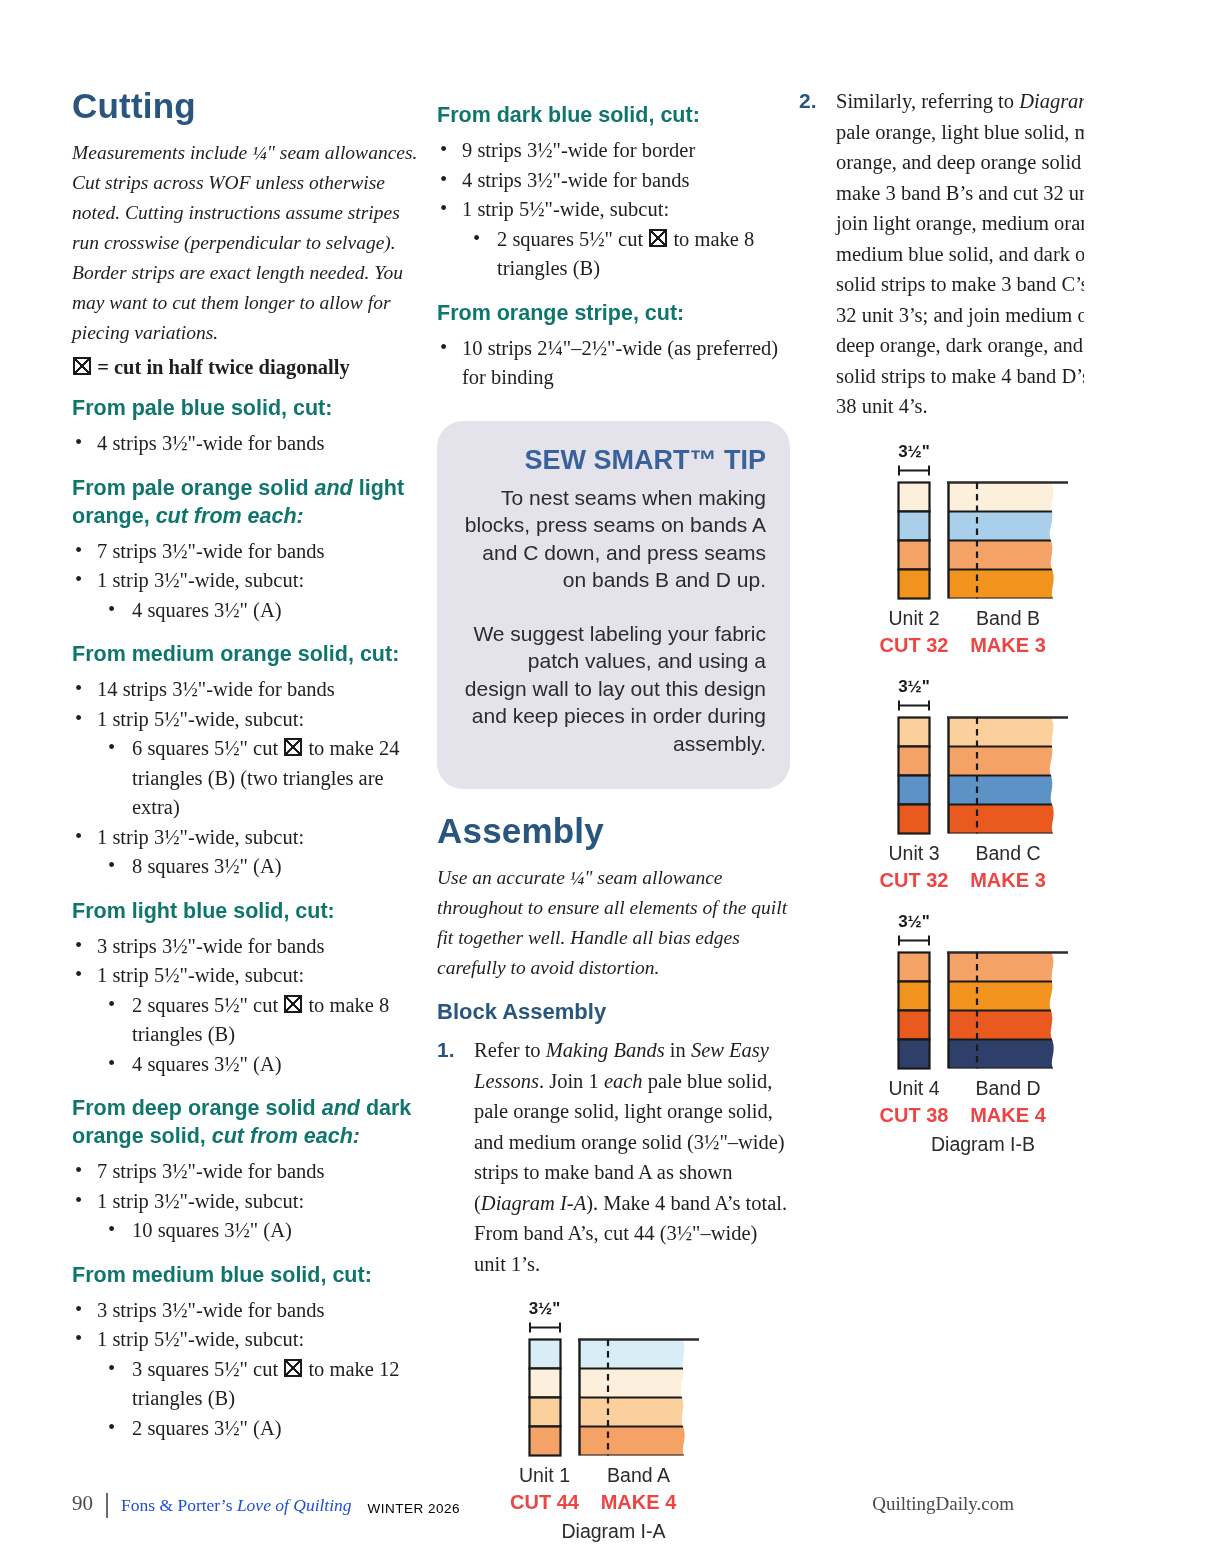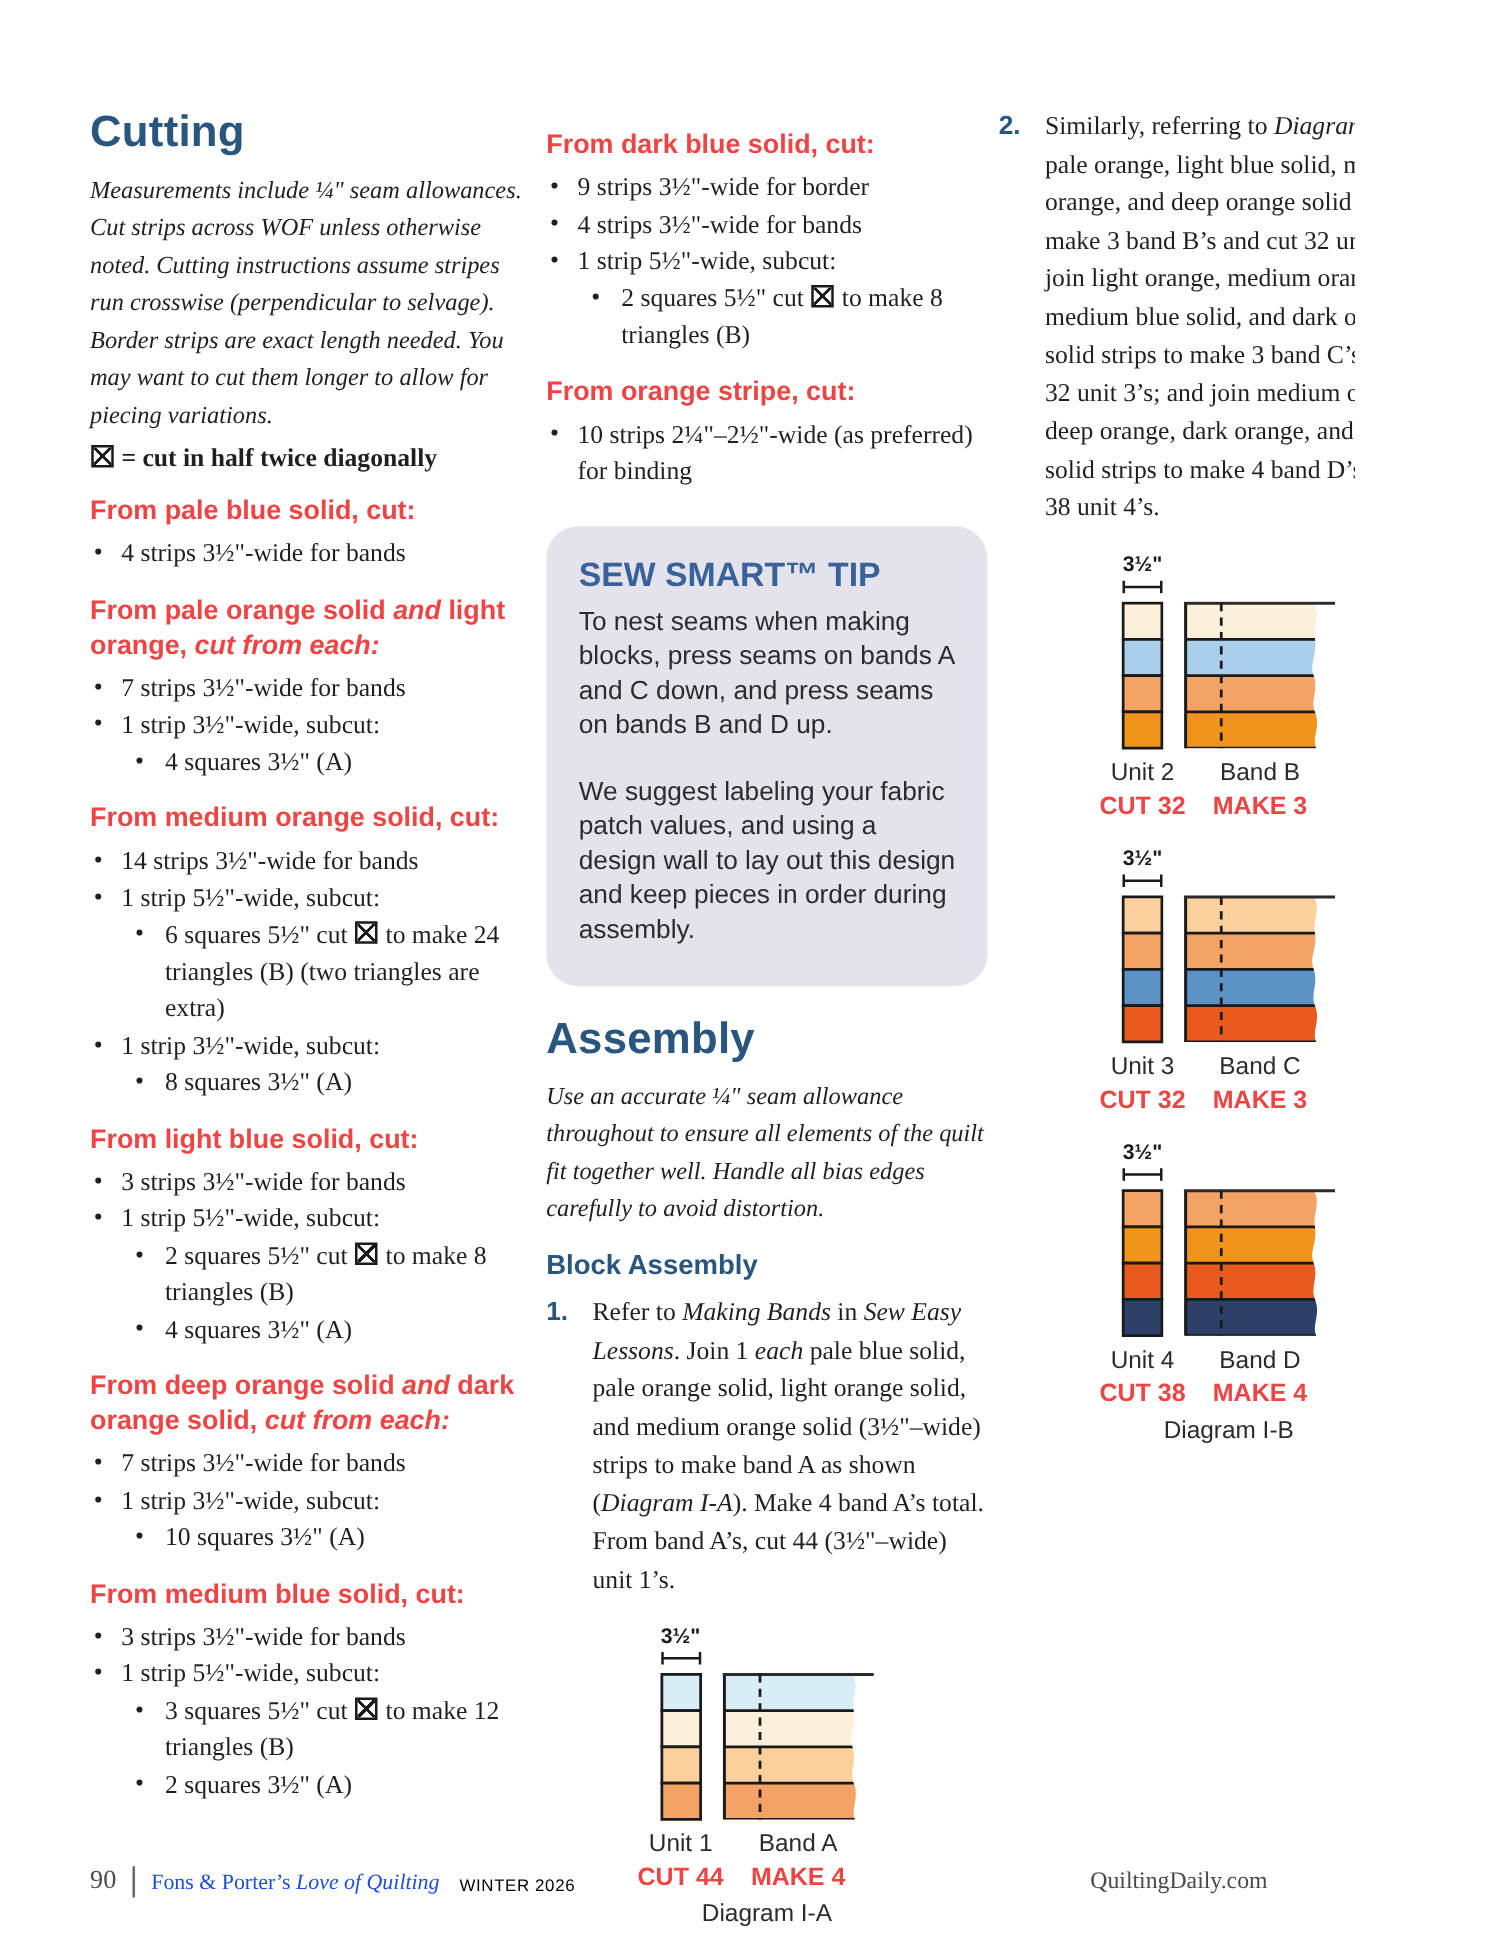--- a/index.html
+++ b/index.html
@@ -9,36 +9,36 @@
   .col1{left:72px;width:350px;}
   .col2{left:437px;width:353px;}
   .col3{left:799px;width:368px;}
 
   .big-title{font-family:"Liberation Sans",sans-serif;font-weight:bold;
              font-size:35px;color:#29567f;margin:0 0 12px 0;letter-spacing:.2px;}
   .intro{font-style:italic;font-size:19.5px;line-height:30px;margin:0 0 8px 0;}
   .legend{font-weight:bold;font-size:20.5px;margin:6px 0 6px 0;}
 
   .sec-h{font-family:"Liberation Sans",sans-serif;font-weight:bold;font-size:21.5px;
-         line-height:28px;color:#ef4444;margin:15px 0 7px 0;}
+         line-height:28px;color:#0f766e;margin:15px 0 7px 0;}
   .sec-h .it-run{font-style:italic;}
 
   .items{margin:0;}
   .it{position:relative;font-size:20.5px;line-height:29.5px;padding-left:25px;}
   .it .mark{position:absolute;left:3px;top:-1px;}
   .it.lvl2{padding-left:60px;}
   .it.lvl2 .mark{left:36px;}
 
   .boxed-x{display:inline-block;width:14px;height:14px;border:2px solid #1a1a1a;
      vertical-align:-1px;margin:0 1px;
      background:
        linear-gradient(to top right,transparent 44%,#1a1a1a 44%,#1a1a1a 56%,transparent 56%),
        linear-gradient(to top left,transparent 44%,#1a1a1a 44%,#1a1a1a 56%,transparent 56%);}
 
-  .tip{background:#e4e3eb;border-radius:26px;padding:22px 24px 6px 24px;margin:28px 0 22px 0;}
+  .tip{background:#e4e3eb;border-radius:26px;padding:22px 24px 6px 24px;margin:28px 0 22px 0;text-align:right;}
   .tip-title{font-family:"Liberation Sans",sans-serif;font-weight:bold;font-size:27px;
              color:#3a629a;margin:2px 0 8px 2px;}
   .tip p{font-family:"Liberation Sans",sans-serif;font-size:21px;line-height:27.5px;
          color:#2b2b2b;margin:0 0 26px 2px;}
 
   .block-h{font-family:"Liberation Sans",sans-serif;font-weight:bold;font-size:22px;
            color:#29567f;margin:16px 0 10px 0;}
   .step{display:flex;margin:0 0 8px 0;}
   .step-num{font-family:"Liberation Sans",sans-serif;font-weight:bold;font-size:21px;
             color:#29567f;width:37px;flex:none;line-height:30.5px;}

